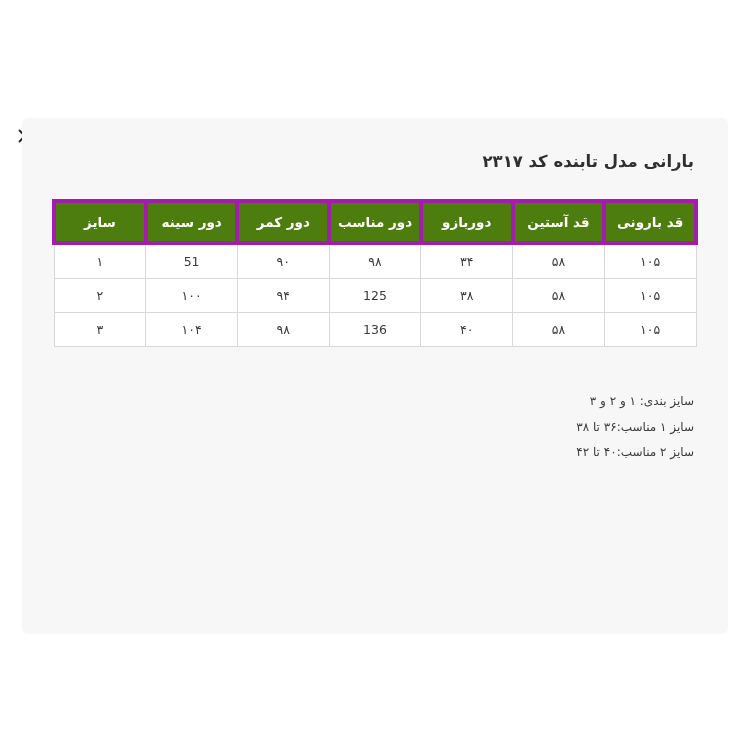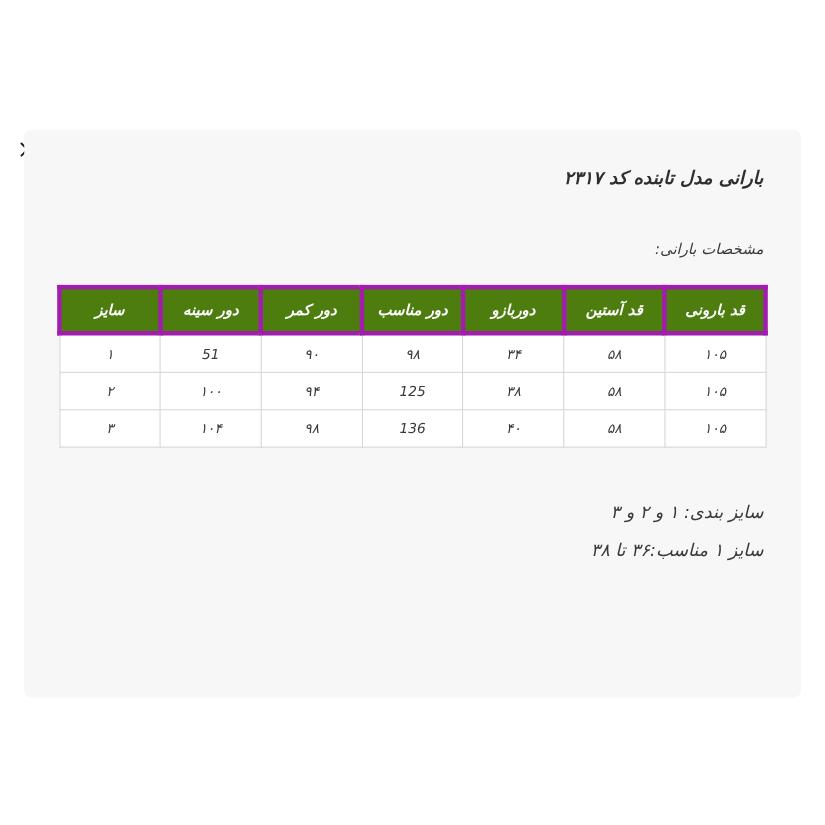--- a/index.html
+++ b/index.html
@@ -25,21 +25,20 @@
     position: absolute;
     left: 22px;
     top: 118px;
     width: 706px;
     height: 516px;
     background: #f7f7f7;
     border-radius: 6px;
     box-sizing: border-box;
     padding: 28px 30px 20px 30px;
     direction: rtl;
-    font-style: italic;
   }
 
   .close-btn {
     position: absolute;
     left: 0px;
     top: 118px;
     width: 50px;
     height: 36px;
     background: #ffffff;
     border-top-left-radius: 4px;
@@ -98,21 +97,21 @@
     border: 1px solid #d8d8d8;
     white-space: nowrap;
   }
 
   .notes {
     margin-top: 42px;
     text-align: right;
     padding-right: 4px;
   }
   .notes .note-line {
-    font-size: 16px;
+    font-size: 12px;
     color: #3a3a3a;
     line-height: 2.15;
   }
 </style>
 </head>
 <body>
 
 <div class="page">
 
   <button class="close-btn">
@@ -121,21 +120,20 @@
         <line x1="1.5" y1="1.5" x2="12.5" y2="12.5" stroke="#1f1f1f" stroke-width="1.8" stroke-linecap="round"></line>
         <line x1="12.5" y1="1.5" x2="1.5" y2="12.5" stroke="#1f1f1f" stroke-width="1.8" stroke-linecap="round"></line>
       </svg>
     </span>
   </button>
 
   <div class="modal">
 
     <div class="modal-title">بارانی مدل تابنده کد ۲۳۱۷</div>
 
-    <div class="spec-label">مشخصات بارانی:</div>
 
     <table class="size-table">
       <thead>
         <tr>
           <th>قد بارونی</th>
           <th>قد آستین</th>
           <th>دوربازو</th>
           <th>دور مناسب</th>
           <th>دور کمر</th>
           <th>دور سینه</th>
@@ -169,16 +167,17 @@
           <td>۹۸</td>
           <td>۱۰۴</td>
           <td>۳</td>
         </tr>
       </tbody>
     </table>
 
     <div class="notes">
       <div class="note-line">سایز بندی: ۱ و ۲ و ۳</div>
       <div class="note-line">سایز ۱ مناسب:۳۶ تا ۳۸</div>
+      <div class="note-line">سایز ۲ مناسب:۴۰ تا ۴۲</div>
     </div>
 
   </div>
 </div>
 
 </body></html>

